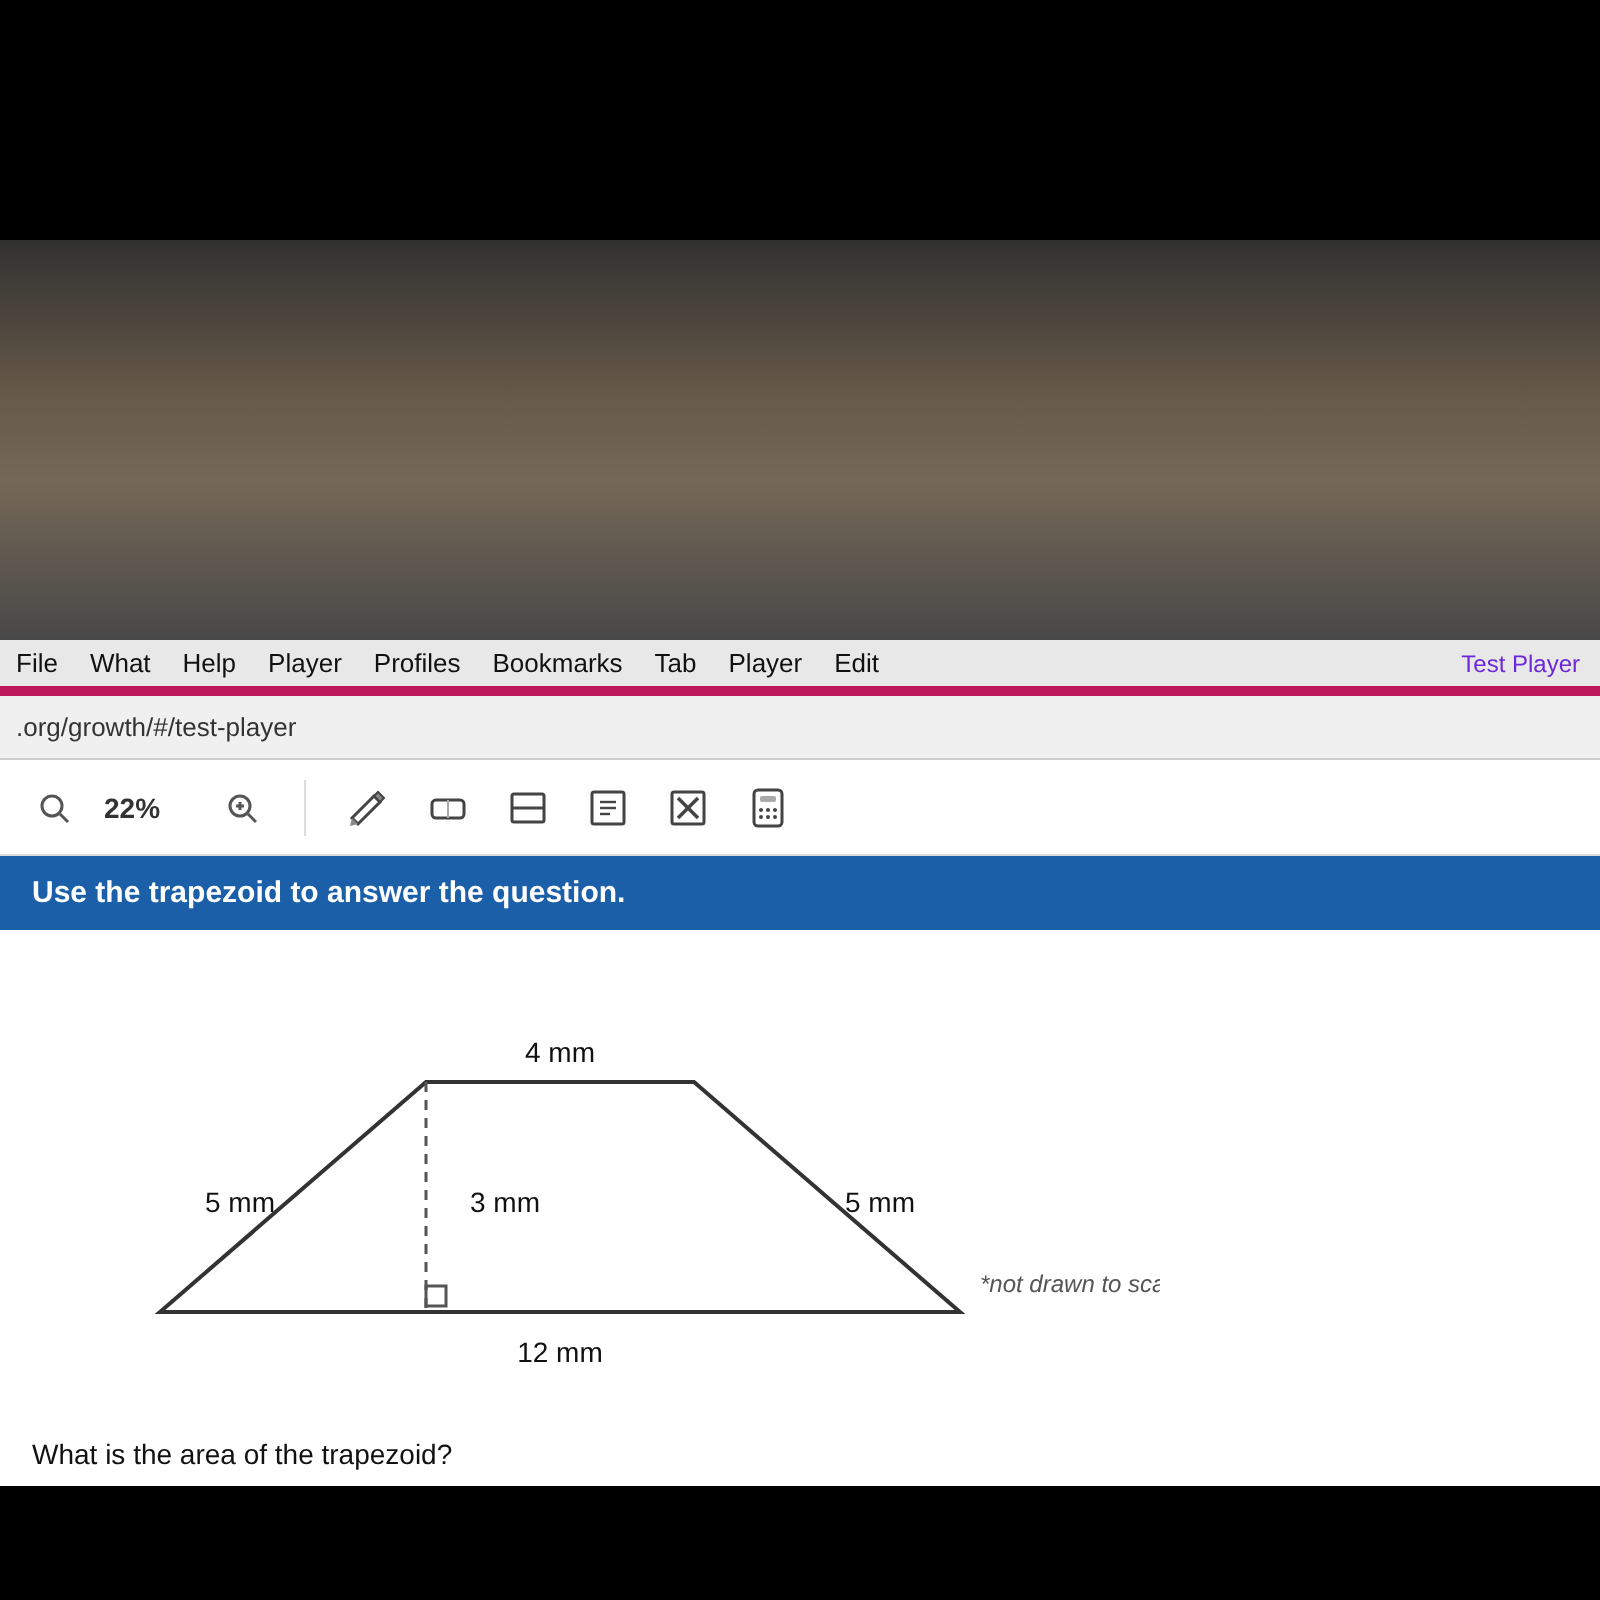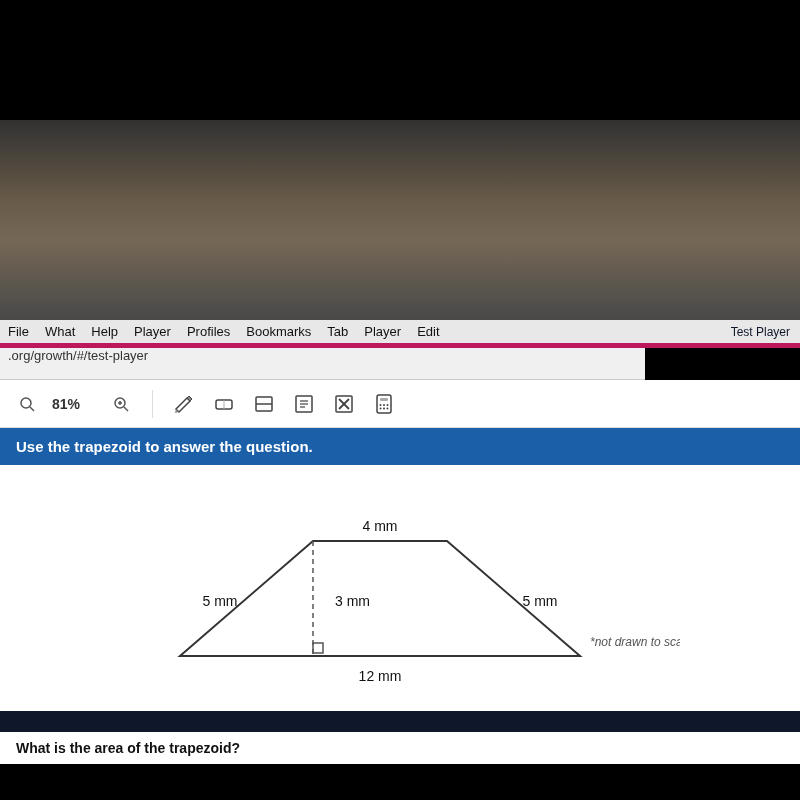--- a/index.html
+++ b/index.html
@@ -30,36 +30,36 @@
       align-items: center;
       padding: 0 8px;
       font-size: 13px;
       color: #111;
       position: relative;
     }
     .menu-bar-right {
       position: absolute;
       right: 10px;
       font-size: 12px;
-      color: #0f172a;
+      color: #6d28d9;
     }
     .menu-item {
       margin-right: 16px;
       cursor: pointer;
       white-space: nowrap;
     }
 
     
     .url-bar {
-      width: 645px;
+      width: 800px;
       height: 32px;
       background: #f0f0f0;
       border-bottom: 1px solid #ccc;
       display: flex;
-      align-items: flex-start;
+      align-items: center;
       padding: 0 8px;
       font-size: 13px;
       color: #333;
     }
 
     
     .toolbar {
       width: 800px;
       height: 48px;
       background: #fff;
@@ -104,48 +104,47 @@
       align-items: center;
       justify-content: center;
       cursor: pointer;
       font-size: 16px;
       color: #333;
     }
 
     
     .content {
       width: 800px;
-      background: #0f172a;
+      background: #14532d;
       padding: 0;
     }
     .question-header {
       background: #1a5fa8;
       color: #fff;
       font-size: 15px;
       font-weight: bold;
       padding: 10px 16px;
       margin: 0;
     }
     .diagram-area {
       padding: 16px 20px 10px 20px;
       background: #fff;
       position: relative;
     }
     .trapezoid-svg-container {
       width: 100%;
       display: flex;
-      justify-content: center;
+      justify-content: flex-start;
     }
     .question-text {
       padding: 8px 16px;
       font-size: 14px;
-      font-weight: bold;
+      font-weight: normal;
       color: #111;
       background: #fff;
-      margin-top: 21px;
     }
   </style>
 </head>
 <body>
 
 <div class="black-top">
   <div class="room-photo"></div>
 </div>
 
 <div class="menu-bar">
@@ -166,21 +165,21 @@
 </div>
 
 <div class="toolbar">
   <div class="toolbar-btn">
     <svg width="16" height="16" viewBox="0 0 16 16">
         <circle cx="7" cy="7" r="5" fill="none" stroke="#555" stroke-width="1.5"></circle>
         <line x1="11" y1="11" x2="15" y2="15" stroke="#555" stroke-width="1.5"></line>
       </svg>
   </div>
   <div class="toolbar-zoom">
-    <span class="zoom-text">81%</span>
+    <span class="zoom-text">22%</span>
   </div>
   <div class="toolbar-btn">
     <svg width="16" height="16" viewBox="0 0 16 16">
         <circle cx="7" cy="7" r="5" fill="none" stroke="#555" stroke-width="1.5"></circle>
         <line x1="5" y1="7" x2="9" y2="7" stroke="#555" stroke-width="1.5"></line>
         <line x1="7" y1="5" x2="7" y2="9" stroke="#555" stroke-width="1.5"></line>
         <line x1="11" y1="11" x2="15" y2="15" stroke="#555" stroke-width="1.5"></line>
       </svg>
   </div>
   <div class="toolbar-sep"></div>

